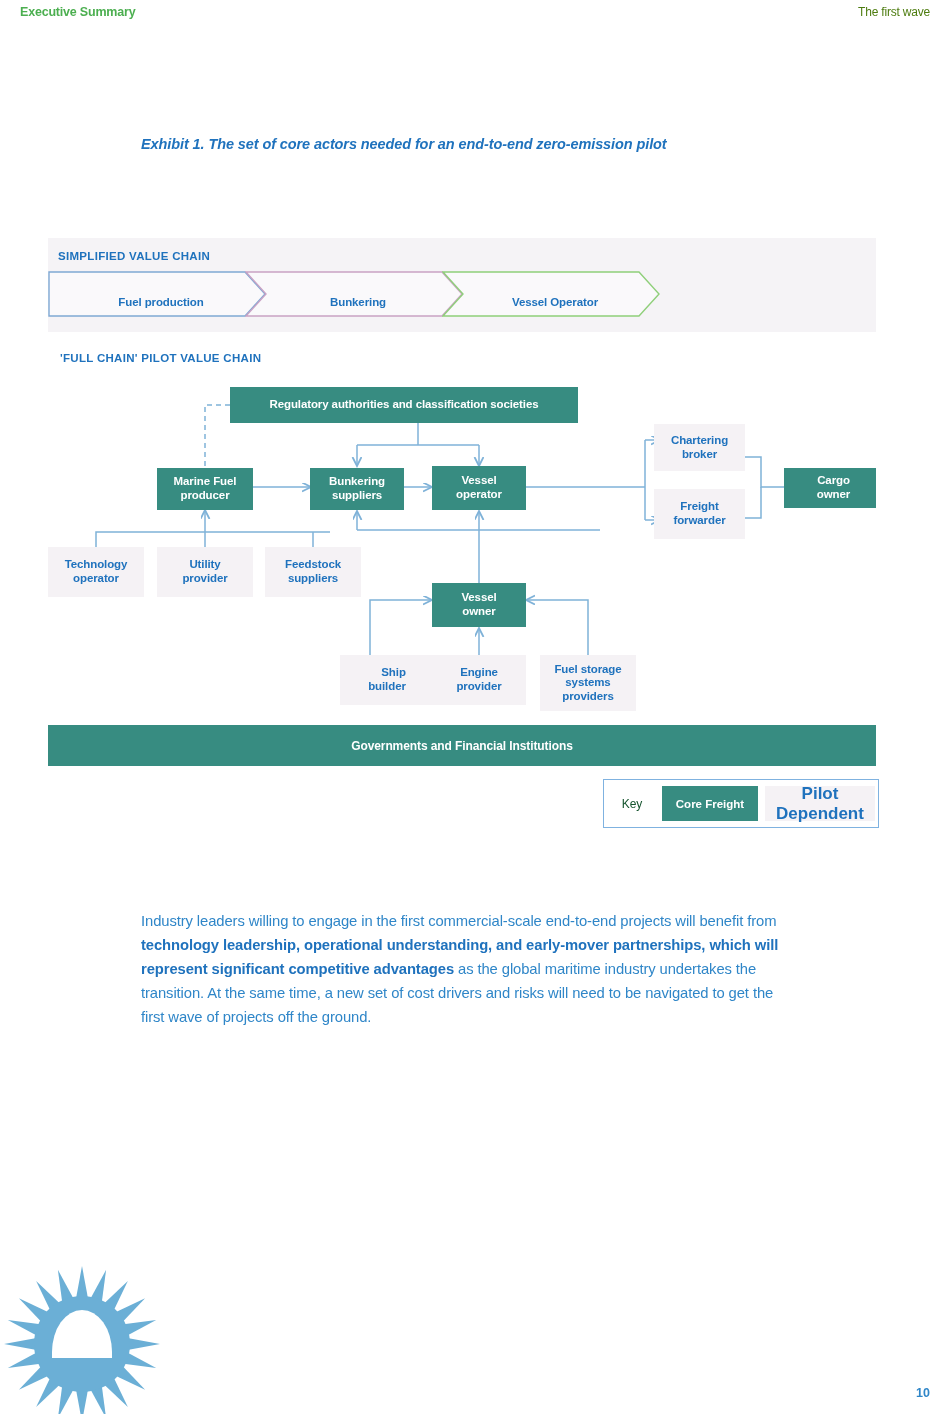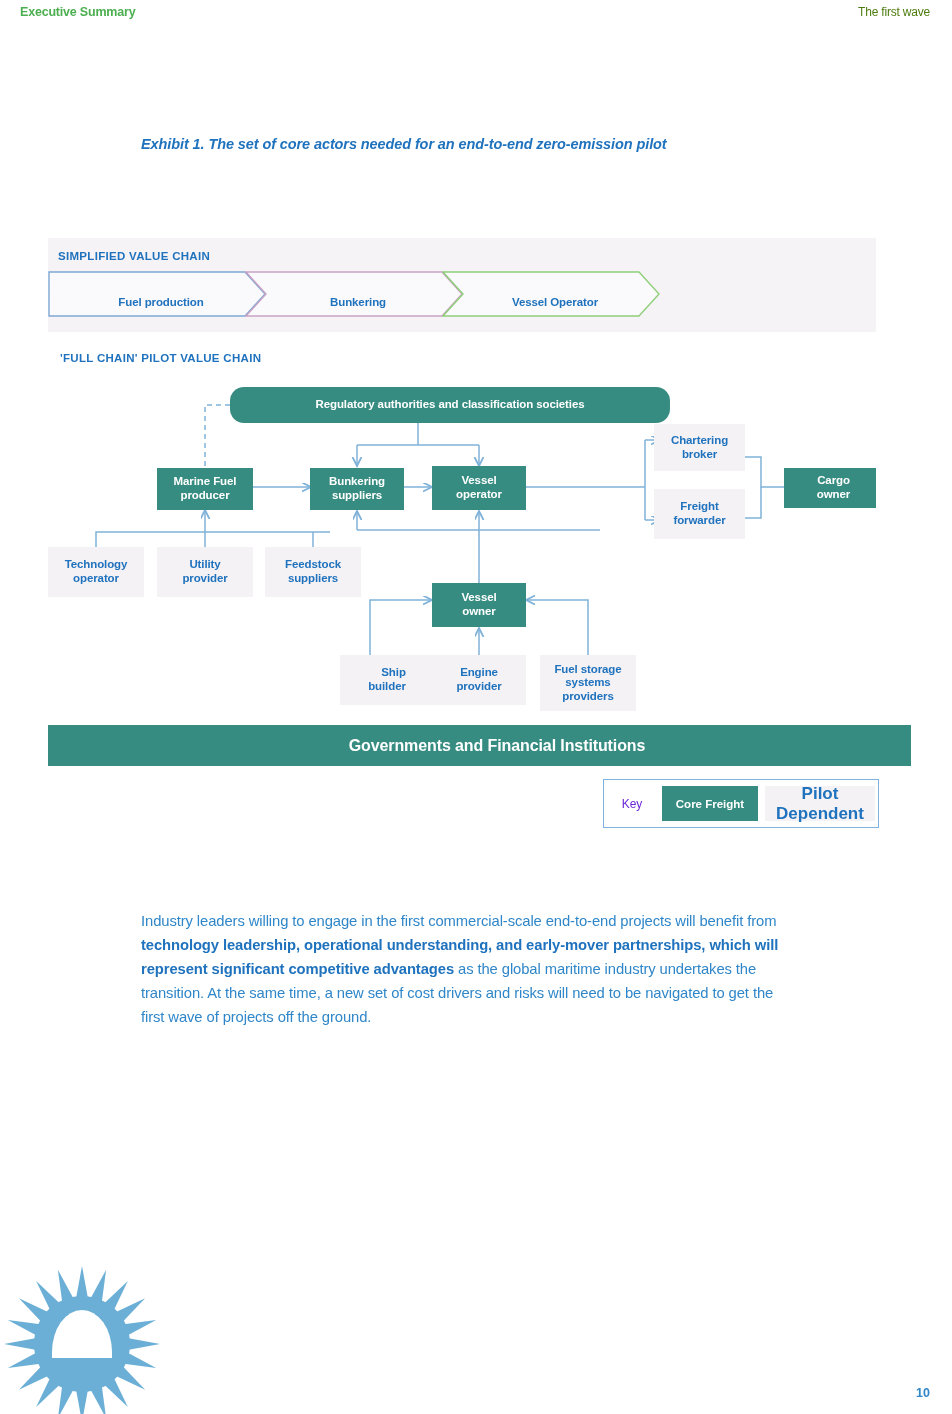--- a/index.html
+++ b/index.html
@@ -40,26 +40,26 @@
   .node{
     position:absolute;box-sizing:border-box;display:flex;align-items:center;
     justify-content:center;text-align:center;line-height:1.18;
   }
   .node span{display:block;}
   .core{background:#378c81;color:#ffffff;font-size:11.5px;font-weight:bold;letter-spacing:-0.1px;}
   .pilot{background:#f5f2f5;color:#1f72bd;font-size:11.5px;font-weight:bold;letter-spacing:-0.1px;}
 
   
   #gov-bar{left:48px;top:725px;width:828px;height:41px;background:#378c81;color:#fff;
-    display:flex;align-items:center;justify-content:center;font-size:16px;font-weight:bold;letter-spacing:-0.1px;padding-left:35px;}
+    display:flex;align-items:center;justify-content:center;font-size:12px;font-weight:bold;letter-spacing:-0.1px;}
 
   
   #key-box{left:603px;top:779px;width:276px;height:49px;border:1.4px solid #7fb2e0;background:#fff;
     box-sizing:border-box;display:flex;align-items:center;}
-  #key-label{width:56px;text-align:center;font-size:12px;color:#6d28d9;}
+  #key-label{width:56px;text-align:center;font-size:12px;color:#14532d;}
   #key-core{width:96px;height:35px;margin-left:2px;background:#378c81;color:#fff;font-size:11.5px;font-weight:bold;
     display:flex;align-items:center;justify-content:center;}
   #key-pilot{width:110px;height:35px;margin-left:7px;background:#f5f2f5;color:#1f72bd;font-size:17px;font-weight:bold;
     display:flex;align-items:center;justify-content:center;text-align:center;line-height:1.15;}
 
   
   #body-para{
     left:141px;top:910px;width:640px;font-size:14.8px;color:#2f86c8;line-height:1.62;letter-spacing:-0.1px;
   }
   #body-para b{color:#1f72bd;font-weight:bold;}
@@ -138,21 +138,21 @@
 
     <path d="M745,457 L761,457 L761,487 L784,487"></path>
     <path d="M745,518 L761,518 L761,487"></path>
 
     <path d="M370,655 L370,600 L432,600" marker-end="url(#ah)"></path>
     <path d="M479,655 L479,628" marker-end="url(#ah)"></path>
     <path d="M588,655 L588,600 L526,600" marker-end="url(#ah)"></path>
   </g>
 </svg>
 
-<div class="abs node core" style="left:230px;top:387px;width:440px;height:36px;border-radius:14px;">
+<div class="abs node core" style="left:230px;top:387px;width:348px;height:36px;">
   <span>Regulatory authorities and classification societies</span>
 </div>
 
 <div class="abs node core" style="left:157px;top:468px;width:96px;height:42px;">
   <span style="white-space:pre-line">Marine Fuel
 producer</span>
 </div>
 
 <div class="abs node core" style="left:310px;top:468px;width:94px;height:42px;">
   <span style="white-space:pre-line">Bunkering

